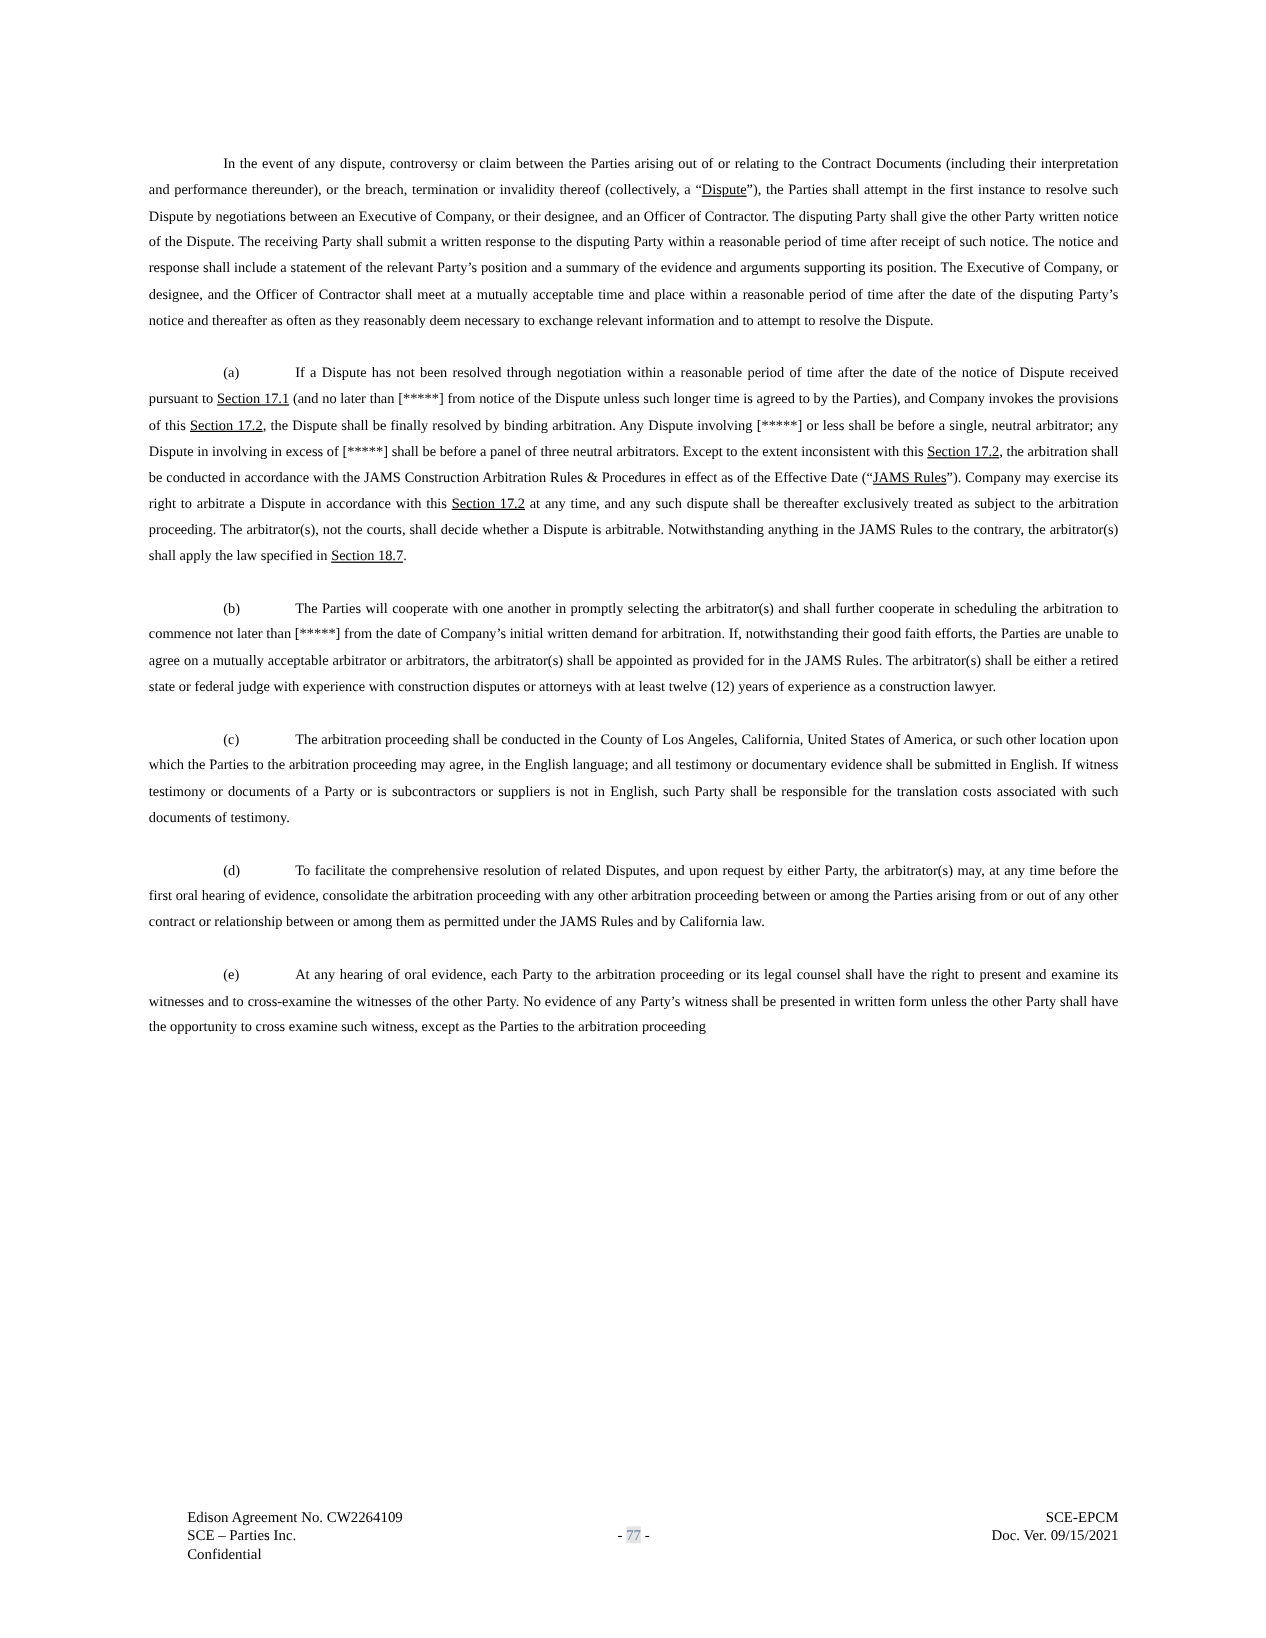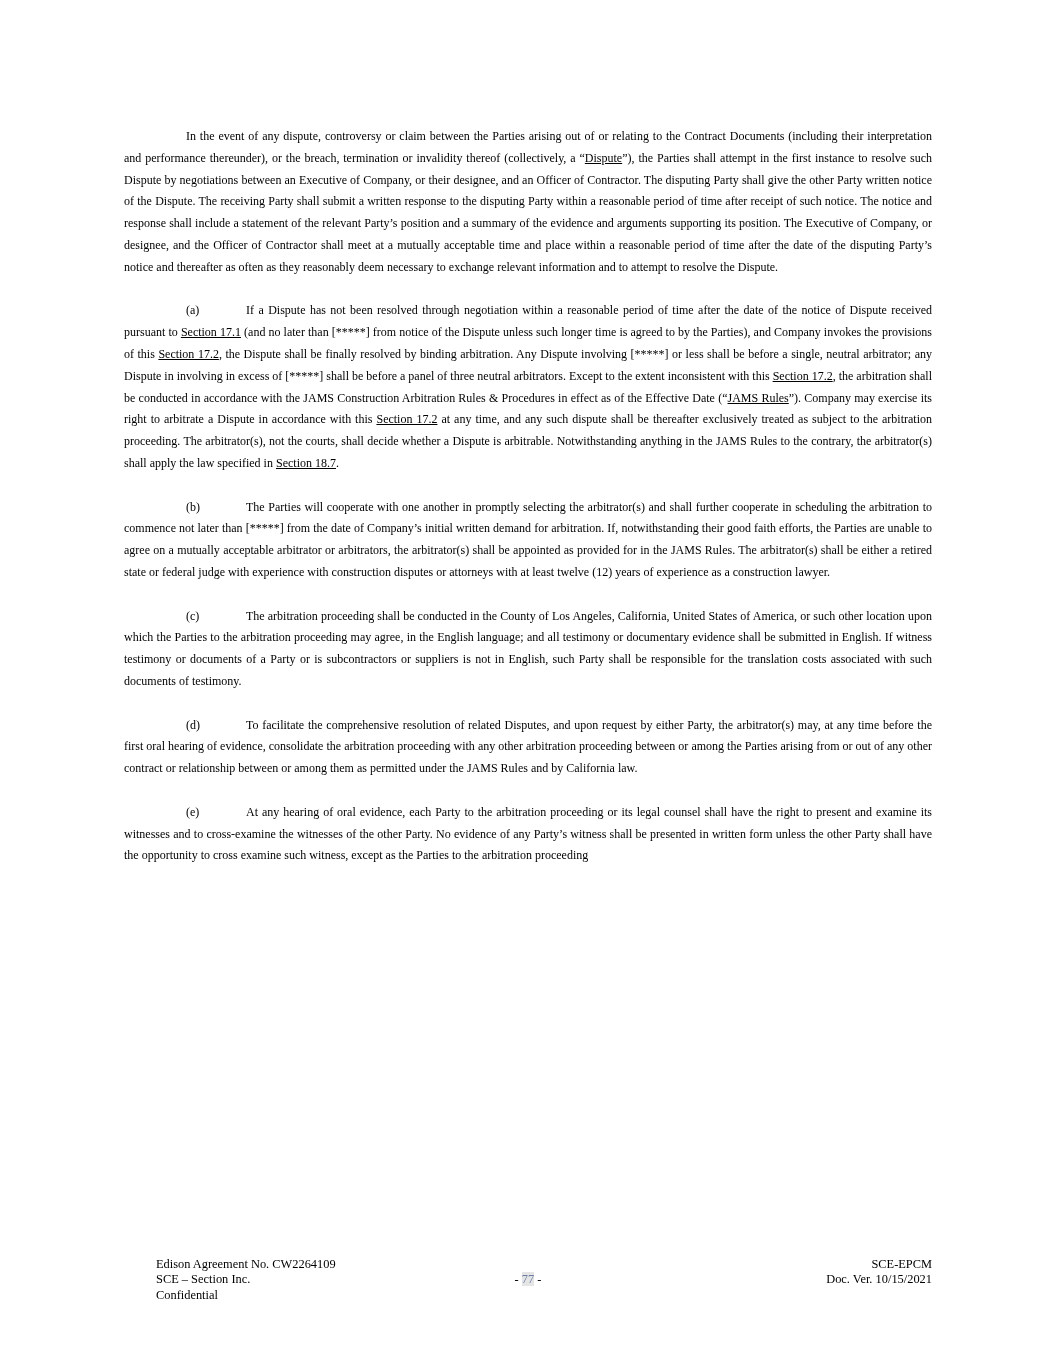--- a/index.html
+++ b/index.html
@@ -31,23 +31,23 @@
       <p class="para indent"><span class="sub">(b)</span><span>The Parties will cooperate with one another in promptly selecting the arbitrator(s) and shall further cooperate in scheduling the arbitration to commence not later than [*****] from the date of Company’s initial written demand for arbitration.  If, notwithstanding their good faith efforts, the Parties are unable to agree on a mutually acceptable arbitrator or arbitrators, the arbitrator(s) shall be appointed as provided for in the JAMS Rules.  The arbitrator(s) shall be either a retired state or federal judge with experience with construction disputes or attorneys with at least twelve (12) years of experience as a construction lawyer.</span></p>
       <p class="para indent"><span class="sub">(c)</span><span>The arbitration proceeding shall be conducted in the County of Los Angeles, California, United States of America, or such other location upon which the Parties to the arbitration proceeding may agree, in the English language; and all testimony or documentary evidence shall be submitted in English.  If witness testimony or documents of a Party or is subcontractors or suppliers is not in English, such Party shall be responsible for the translation costs associated with such documents of testimony.</span></p>
       <p class="para indent"><span class="sub">(d)</span><span>To facilitate the comprehensive resolution of related Disputes, and upon request by either Party, the arbitrator(s) may, at any time before the first oral hearing of evidence, consolidate the arbitration proceeding with any other arbitration proceeding between or among the Parties arising from or out of any other contract or relationship between or among them as permitted under the JAMS Rules and by California law.</span></p>
       <p class="para indent"><span class="sub">(e)</span><span>At any hearing of oral evidence, each Party to the arbitration proceeding or its legal counsel shall have the right to present and examine its witnesses and to cross-examine the witnesses of the other Party.  No evidence of any Party’s witness shall be presented in written form unless the other Party shall have the opportunity to cross examine such witness, except as the Parties to the arbitration proceeding</span></p>
     </div>
 </div>
 
 <div class="footer">
   <div class="left">
     <div>Edison Agreement No. CW2264109</div>
-    <div>SCE – Section Inc.</div>
+    <div>SCE – Parties Inc.</div>
     <div>Confidential</div>
   </div>
   <div class="center">
     <span>- </span><span class="pg">77</span><span> -</span>
   </div>
   <div class="right">
     <div>SCE-EPCM</div>
-    <div>Doc. Ver. 10/15/2021</div>
+    <div>Doc. Ver. 09/15/2021</div>
   </div>
 </div>
 
 </body></html>

